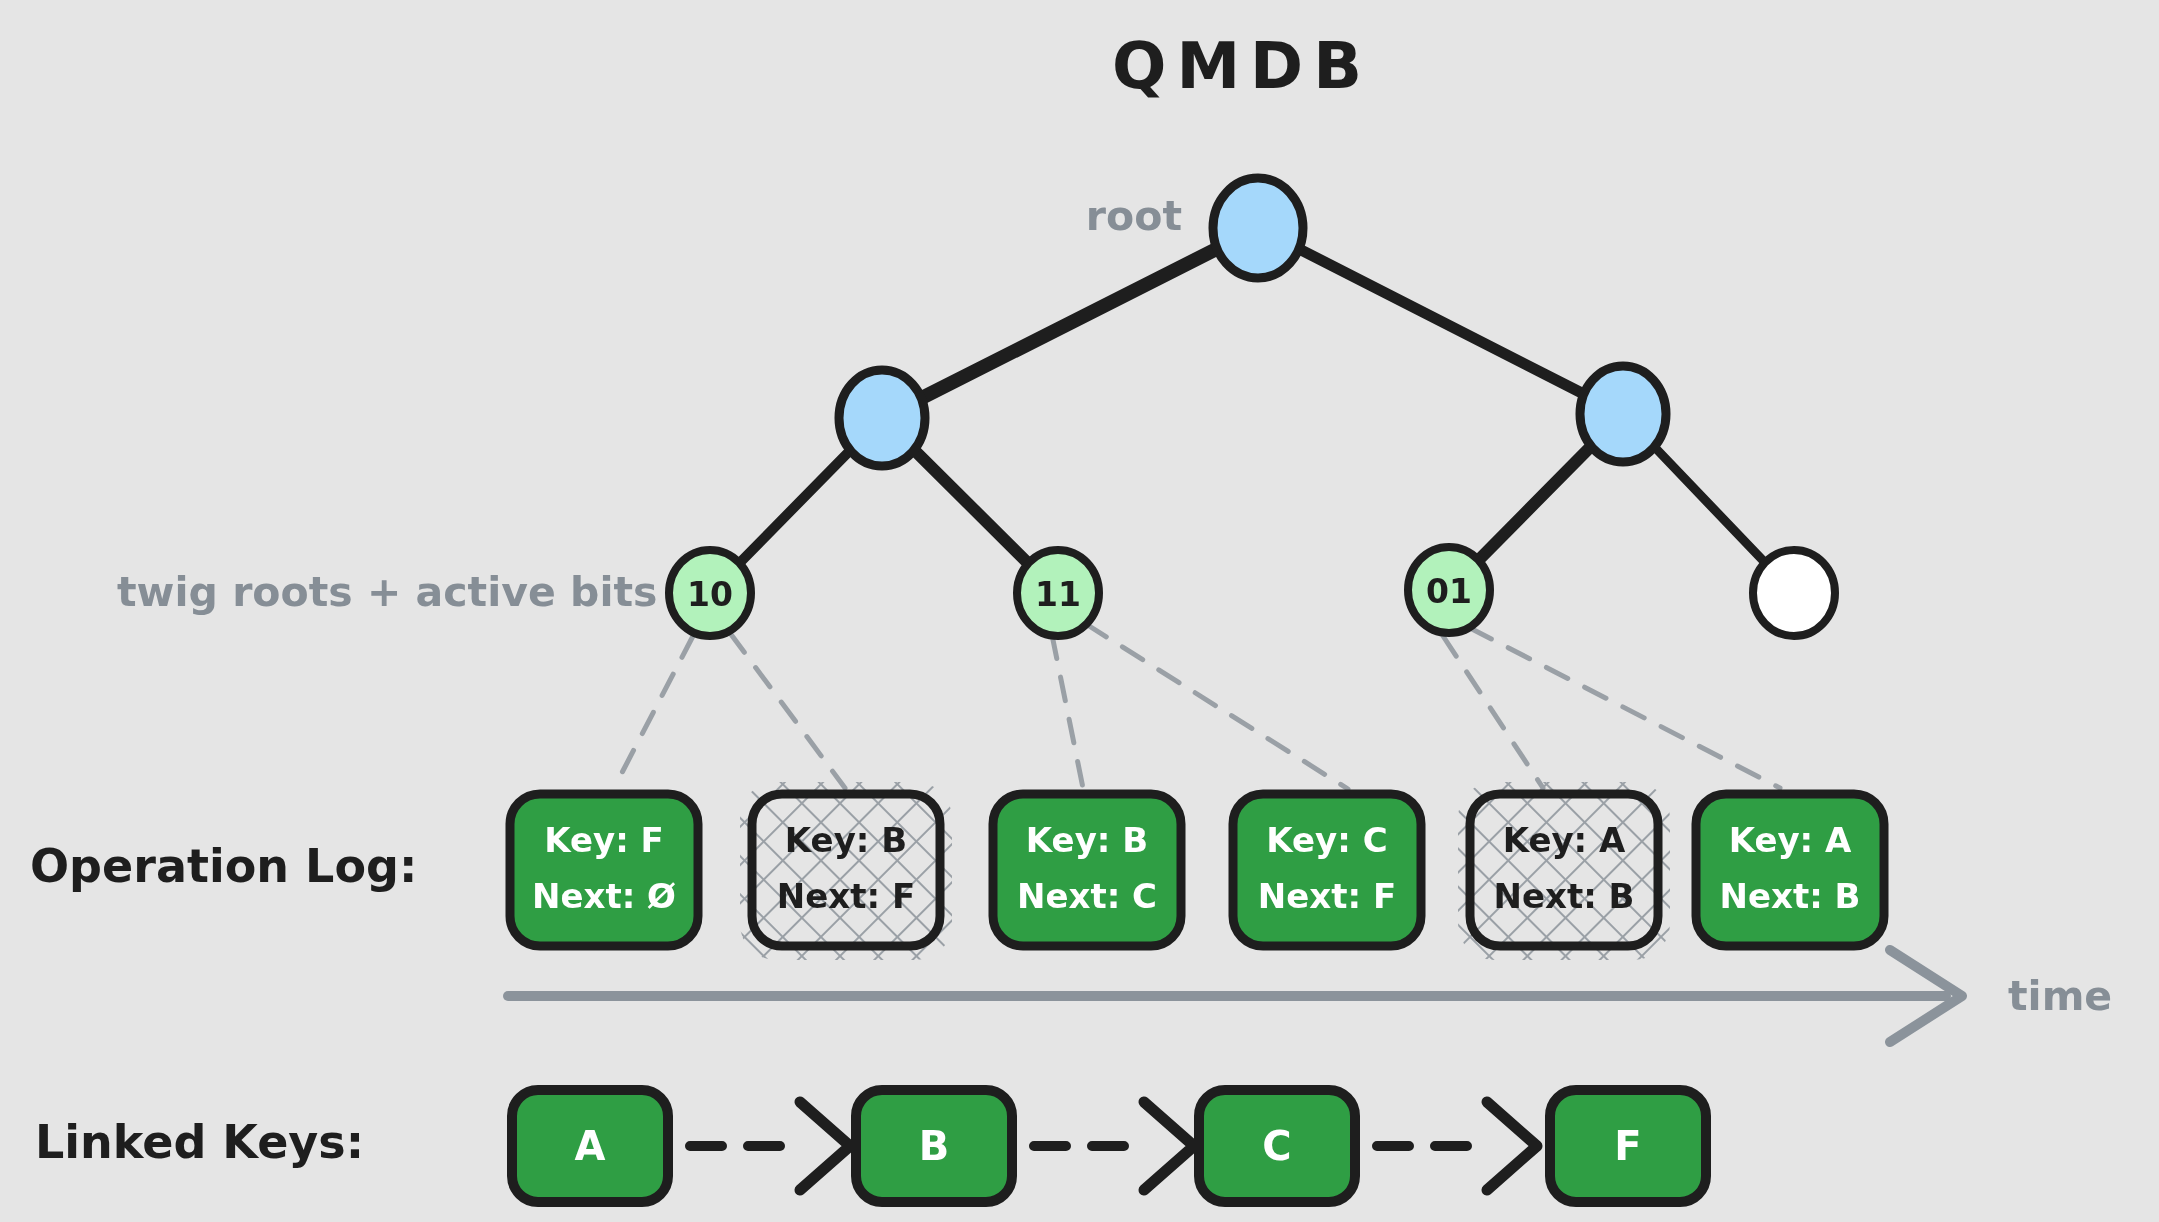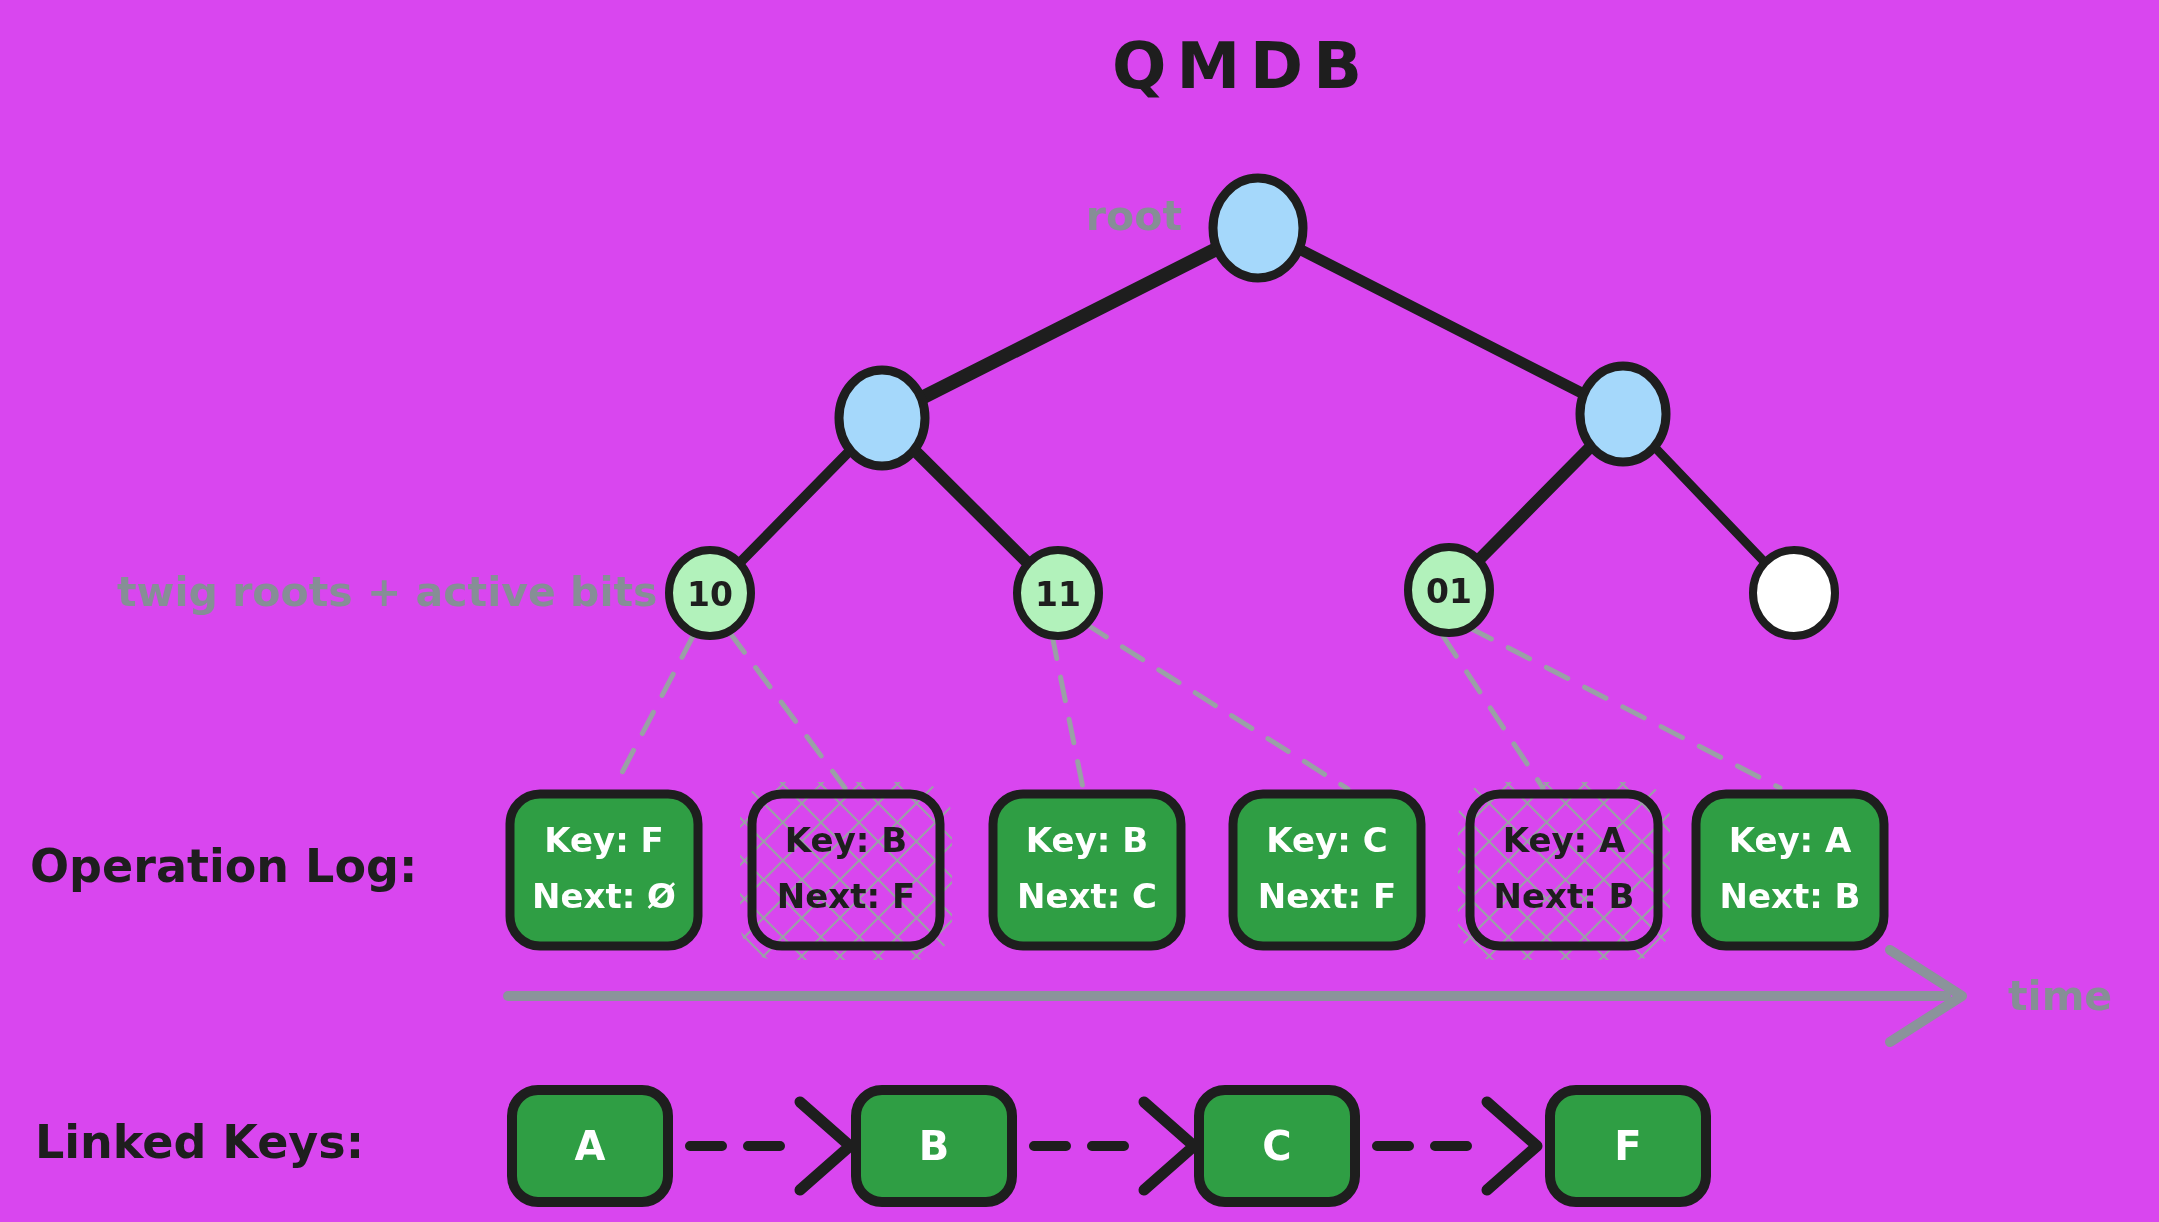--- a/index.html
+++ b/index.html
@@ -4,21 +4,21 @@
 <style>
   html, body {
     margin: 0;
     padding: 0;
     background: #ffffff;
   }
   .stage {
     position: relative;
     width: 2159px;
     height: 1222px;
-    background: #d946ef;
+    background: #e5e5e5;
     overflow: hidden;
   }
   svg { display: block; }
   text {
     font-family: "DejaVu Sans", sans-serif;
     fill: #1e1e1e;
   }
   .title-text      { font-size: 64px; font-weight: 700; letter-spacing: 10px; }
   .section-label   { font-size: 46px; font-weight: 600; }
   .muted-label     { font-size: 41px; font-weight: 600; fill: #868e96; }

